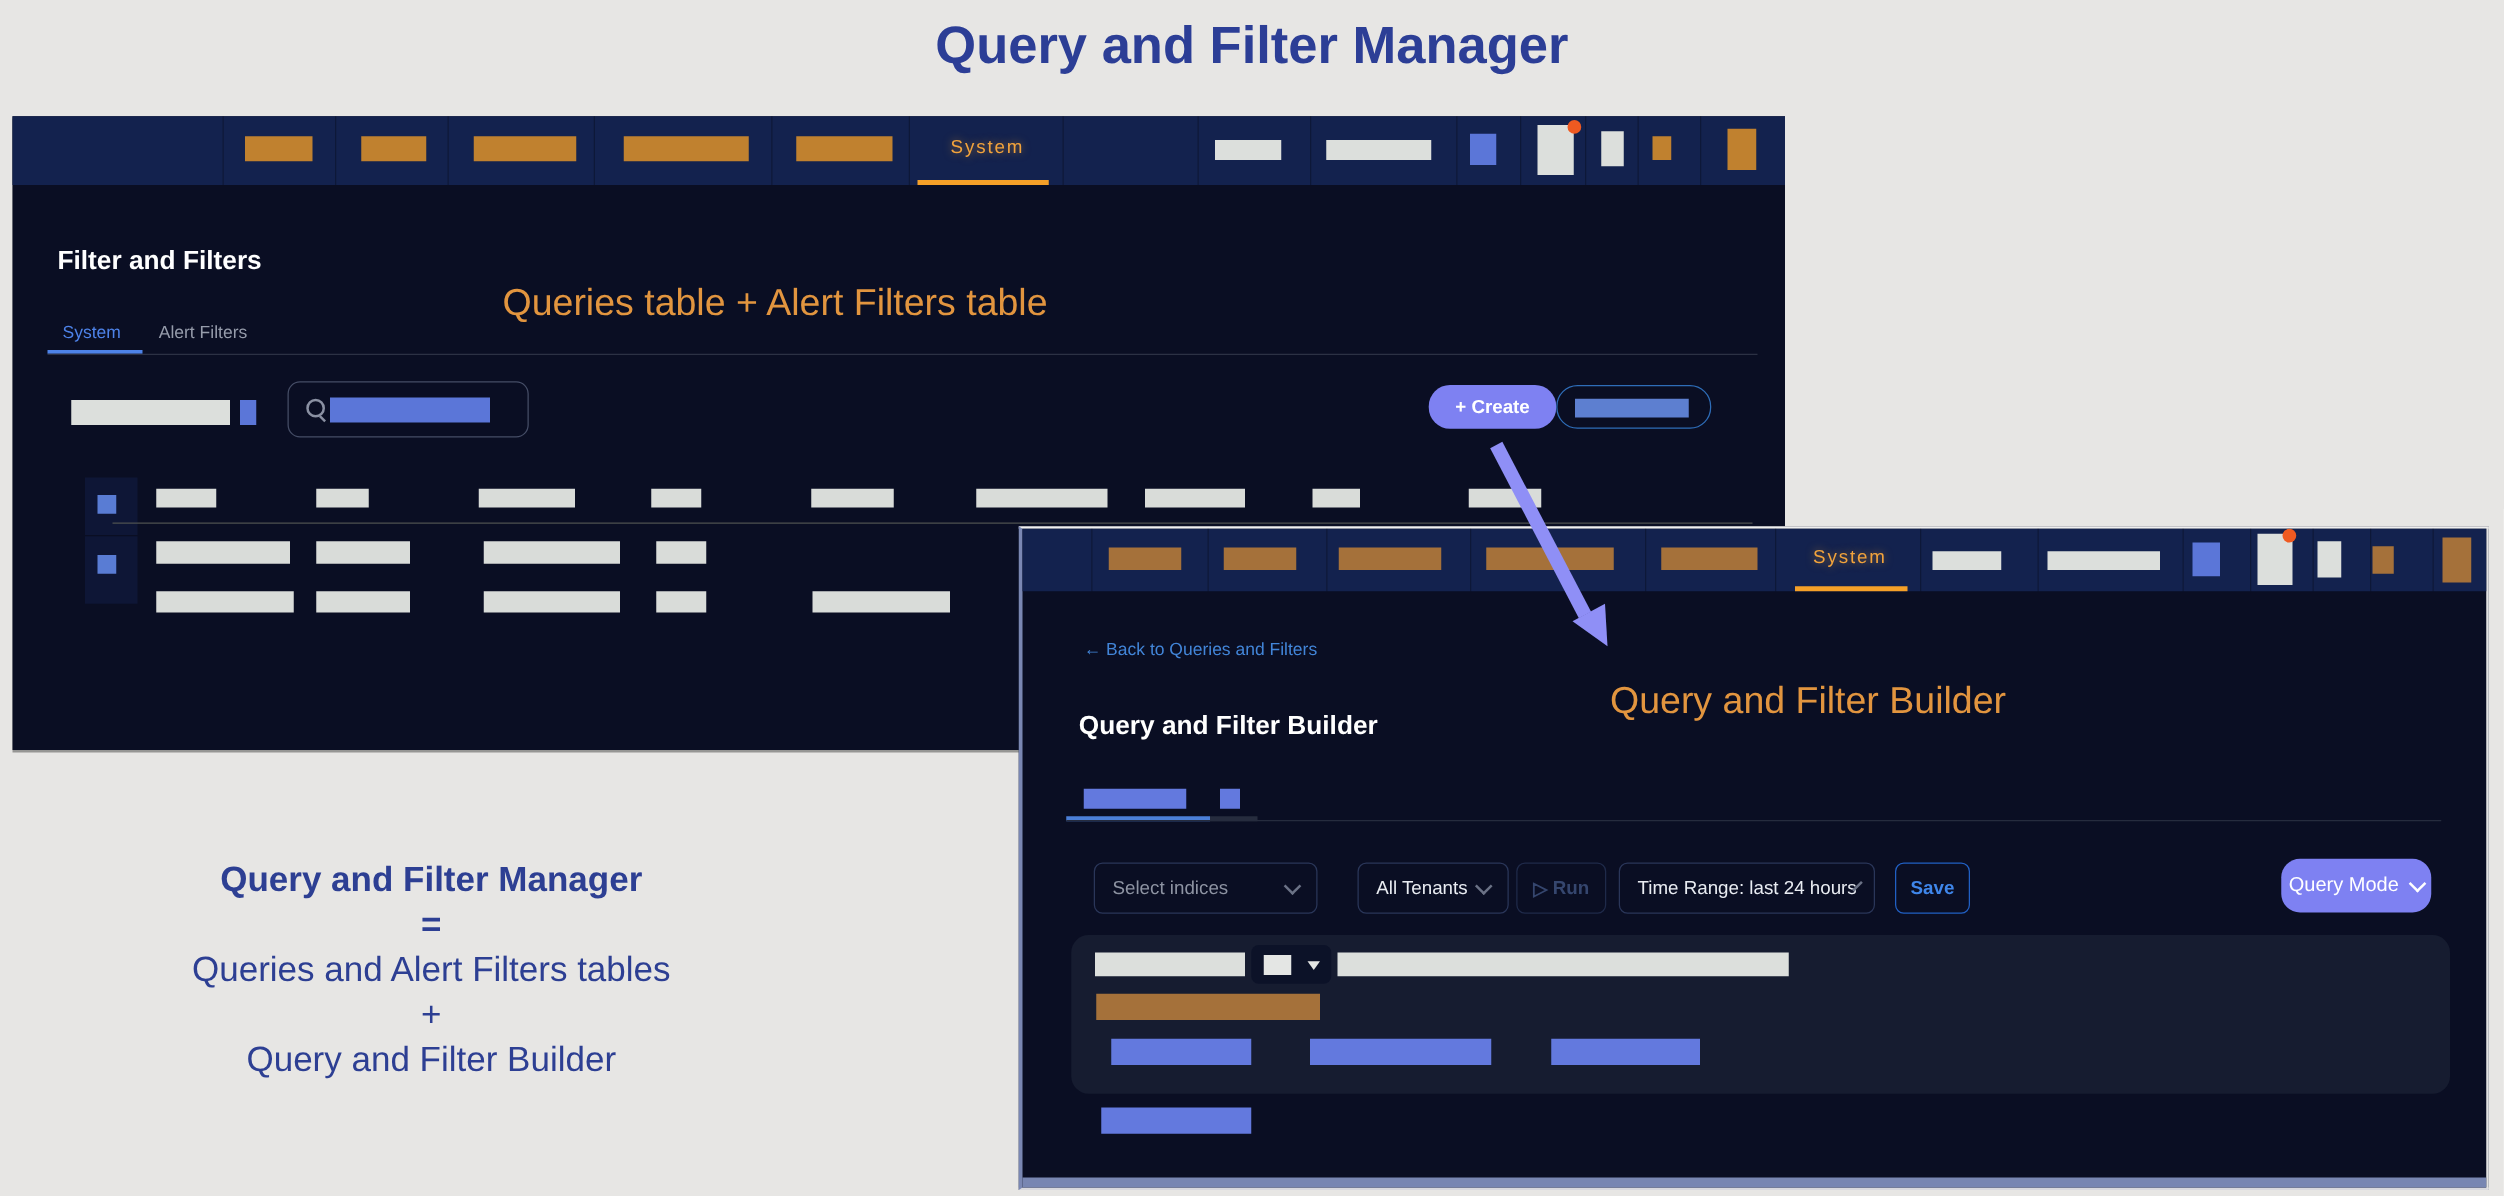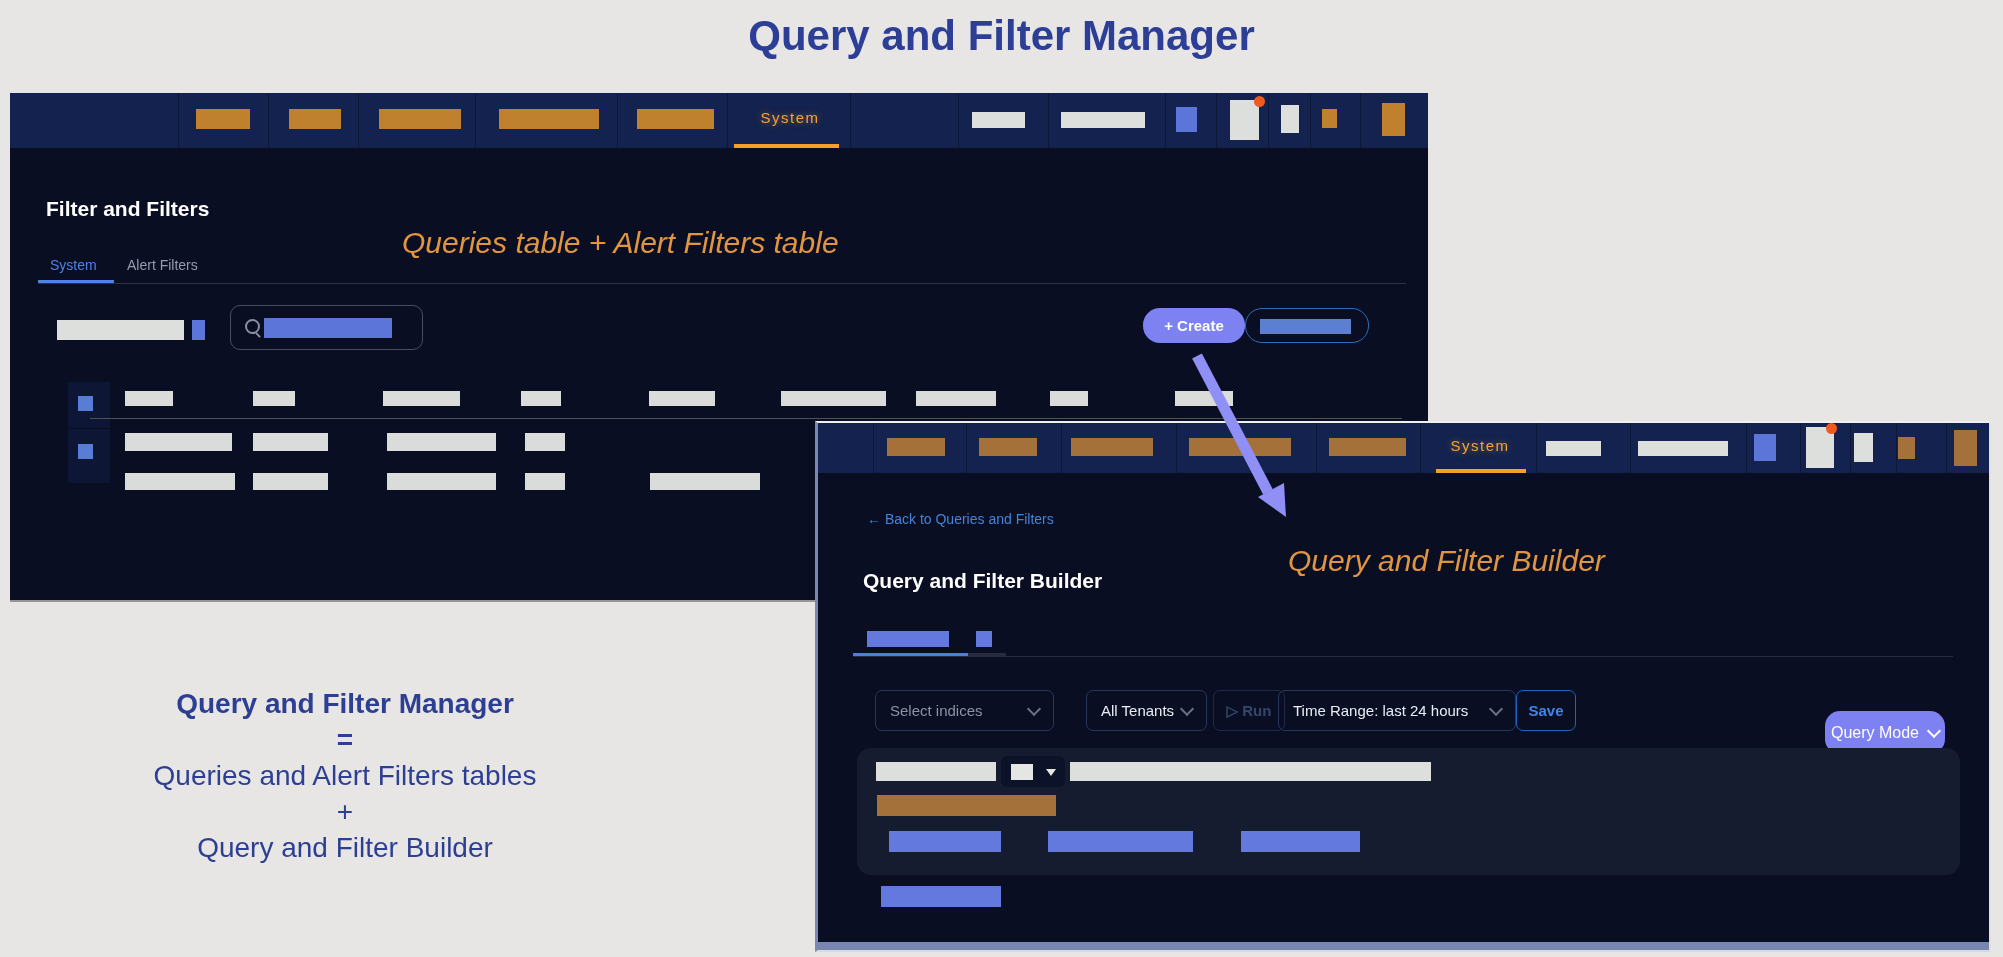--- a/index.html
+++ b/index.html
@@ -4,21 +4,21 @@
 <style>
   html,body{margin:0;padding:0;}
   .canvas{position:relative;width:2003px;height:957px;background:#e7e6e4;font-family:"Liberation Sans",sans-serif;overflow:hidden;}
 
   
   .big-title{position:absolute;left:0;top:12px;width:2003px;text-align:center;
     font-size:42px;font-weight:bold;color:#2c3e96;letter-spacing:0;}
   .equation{position:absolute;left:95px;top:686px;width:500px;text-align:center;
     color:#2d3f93;font-size:28px;line-height:36px;}
   .equation .eq-bold{font-weight:bold;}
-  .annot{position:absolute;color:#e2953f;font-size:30px;white-space:nowrap;font-style:italic;}
+  .annot{position:absolute;color:#e2953f;font-size:30px;white-space:nowrap;}
 
   
   .window{position:absolute;background:#0a0e23;}
   .w1{left:10px;top:93px;width:1418px;height:507px;z-index:1;box-shadow:0 2px 0 rgba(0,0,0,.35);}
   .w2{left:815px;top:421px;width:1176px;height:531px;z-index:2;box-sizing:border-box;
       border-top:2px solid #efefef;border-right:2px solid #e2e2e2;
       border-left:3px solid #7a87b3;border-bottom:2px solid #d9d9de;}
   .navbar{position:absolute;left:0;top:0;right:0;background:#13224e;}
   .nav1{height:55px;}
   .nav2{height:50px;}
@@ -64,21 +64,21 @@
      border-radius:7px;font-size:15px;display:flex;align-items:center;background:transparent;cursor:pointer;}
   .tb .txt{white-space:nowrap;}
   .txt-dim{color:#8d93a2;}
   .txt-lite{color:#e9ecf2;}
   .chev{display:inline-block;width:8px;height:8px;border-right:2px solid #6b7286;border-bottom:2px solid #6b7286;
      transform:rotate(45deg);margin-left:auto;margin-right:14px;margin-top:-4px;}
   .chev-white{border-color:#fff;}
   .btn-run{color:#35466e;font-weight:bold;justify-content:center;border-color:#1f2a4a;}
   .btn-save{border-color:#2160c4;color:#3f86ea;justify-content:center;font-weight:bold;}
   .btn-qmode{position:absolute;left:1007px;top:264px;width:120px;height:43px;border-radius:15px;
-     background:#7e81f2;color:#fff;font-size:16px;display:flex;align-items:center;justify-content:center;gap:10px;cursor:pointer;margin-top:24px;}
+     background:#7e81f2;color:#fff;font-size:16px;display:flex;align-items:center;justify-content:center;gap:10px;cursor:pointer;}
   .panel{position:absolute;left:39px;top:325px;width:1103px;height:127px;background:#161c30;border-radius:14px;}
   .mini-select{position:absolute;left:144px;top:8px;width:64px;height:31px;background:#0c1228;border-radius:6px;cursor:pointer;}
   .mini-select .sq{position:absolute;left:10px;top:8px;width:22px;height:16px;background:#e4e6e4;}
   .mini-select .car{position:absolute;right:9px;top:13px;width:0;height:0;
      border-left:5px solid transparent;border-right:5px solid transparent;border-top:7px solid #e4e6e4;}
   .bottom-strip{position:absolute;left:0;right:0;bottom:0;height:8px;background:#7886b2;}
 
   .arrow-layer{position:absolute;left:0;top:0;z-index:3;pointer-events:none;}
 </style>
 </head>
@@ -230,21 +230,21 @@
       <span class="txt txt-dim" style="margin-left:14px">Select indices</span>
       <span class="chev"></span>
     </div>
     <div class="tb" style="left:268px;width:121px">
       <span class="txt txt-lite" style="margin-left:14px">All Tenants</span>
       <span class="chev"></span>
     </div>
     <div class="tb btn-run" style="left:395px;width:72px">
       <span>▷</span>&nbsp;<span>Run</span>
     </div>
-    <div class="tb" style="left:460px;width:238px">
+    <div class="tb" style="left:477px;width:205px">
       <span class="txt txt-lite" style="margin-left:14px">Time Range: last 24 hours</span>
       <span class="chev"></span>
     </div>
     <div class="tb btn-save" style="left:698px;width:60px">
       <span>Save</span>
     </div>
     <div class="btn-qmode">
       <span>Query Mode</span>
       <span class="chev chev-white" style="margin:0 0 4px 0"></span>
     </div>

